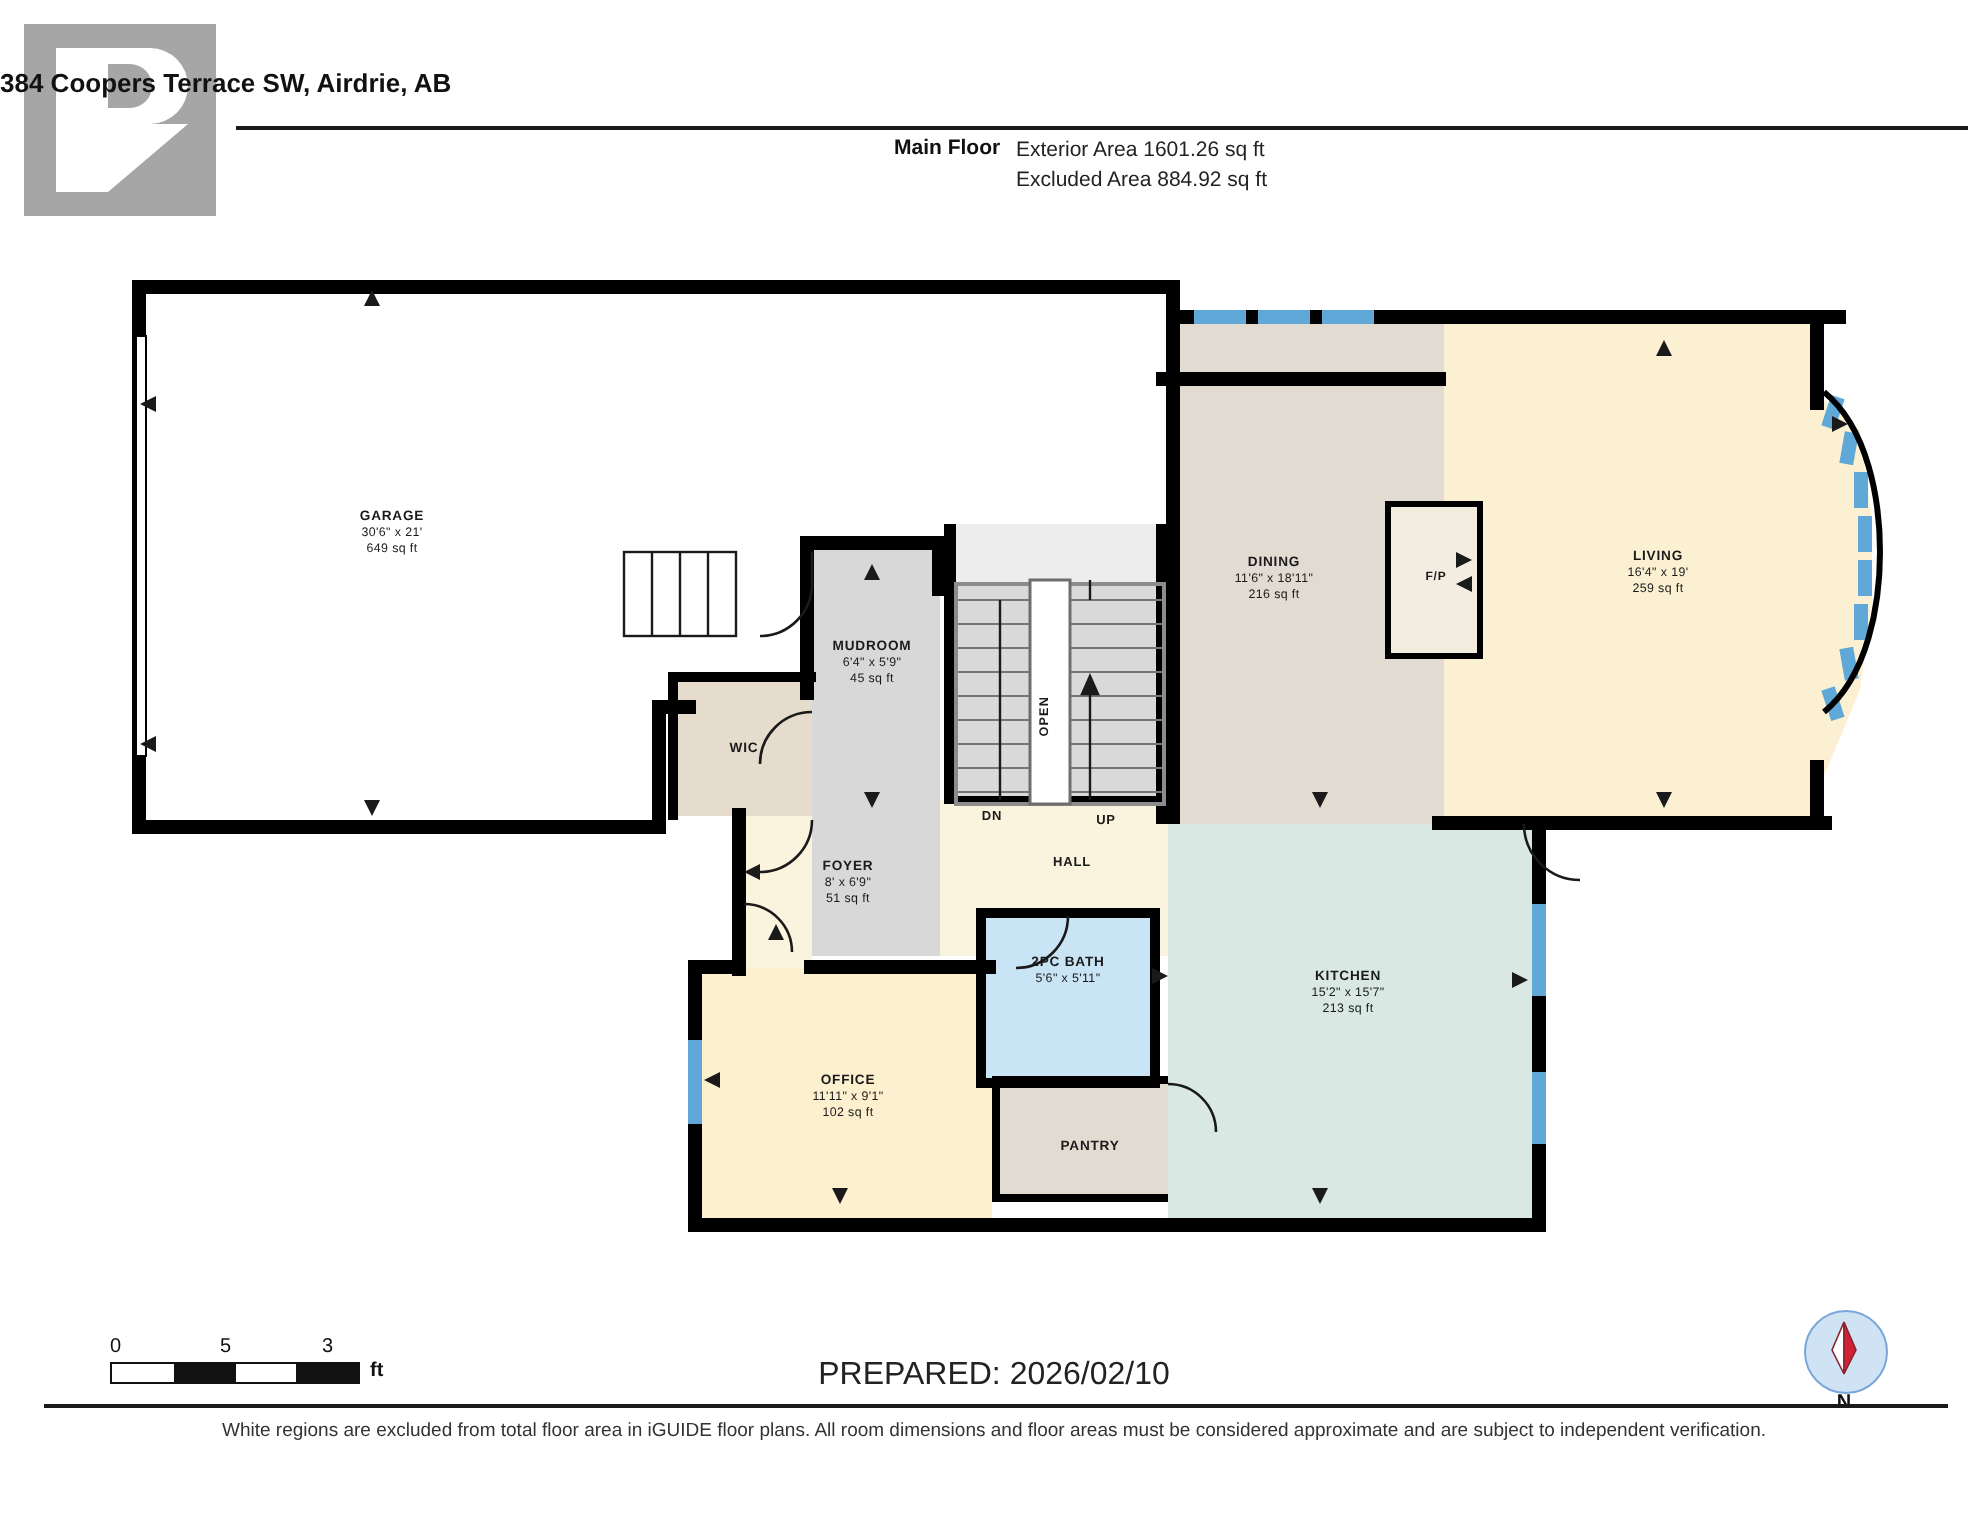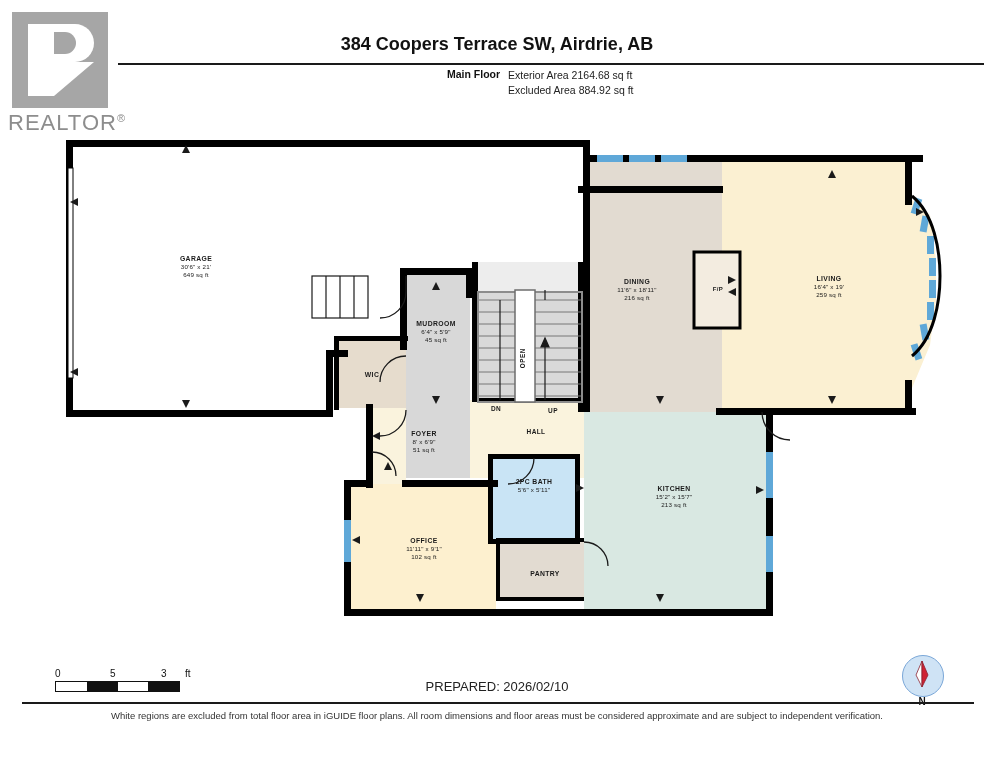--- a/index.html
+++ b/index.html
@@ -67,22 +67,22 @@
   #realtor-logo .word .reg {
     font-size: 11px;
     vertical-align: super;
   }
 
   #header-title {
     position: absolute;
     left: 0;
     top: 34px;
     width: 994px;
-    text-align: center;
-    font-size: 18px;
+    text-align: left;
+    font-size: 13px;
     font-weight: bold;
     color: #111;
   }
   #header-rule {
     position: absolute;
     left: 118px;
     top: 63px;
     width: 866px;
     height: 2px;
     background: #1a1a1a;
@@ -133,32 +133,33 @@
     height: 9px;
     border: 1.5px solid #111;
     background: #fff;
     display: flex;
   }
   #scalebar .bar i { display: block; height: 100%; flex: 1 1 25%; }
   #scalebar .bar i.fill { background: #111; }
   #scalebar .ft {
     position: absolute;
     left: 130px;
-    top: 0;
+    top: 12px;
     font-size: 10px;
     color: #111;
+    font-weight: bold;
   }
 
   #prepared {
     position: absolute;
     left: 0;
     top: 679px;
     width: 994px;
     text-align: center;
-    font-size: 13px;
+    font-size: 16px;
     color: #222;
   }
 
   #compass {
     position: absolute;
     left: 898px;
     top: 655px;
     width: 52px;
     height: 56px;
   }
@@ -236,28 +237,27 @@
 </style>
 </head>
 <body>
 
 <div id="realtor-logo">
   <div class="mark"></div>
   <div class="bar-v"></div>
   <div class="bowl"></div>
   <div class="bowl-in"></div>
   <div class="leg"></div>
-  <div class="word"><span>REALTOR</span><span class="reg">®</span></div>
 </div>
 
 <div id="header-title">384 Coopers Terrace SW, Airdrie, AB</div>
 <div id="header-rule"></div>
 <div id="floor-label">Main Floor</div>
 <div id="areas">
-  <div>Exterior Area 2164.68 sq ft</div>
+  <div>Exterior Area 1601.26 sq ft</div>
   <div>Excluded Area 884.92 sq ft</div>
 </div>
 
 <svg id="plan" viewBox="0 0 994 768" xmlns="http://www.w3.org/2000/svg">
 
   <rect x="66" y="140" width="518" height="272" fill="#ffffff"></rect>
 
   <polygon points="584,158 722,158 722,412 584,412" fill="#e2dbd1"></polygon>
 
   <polygon points="722,162 912,162 912,200 930,215 936,260 936,300 930,345 912,388 912,412 745,412 722,412" fill="#fbf0d2"></polygon>

